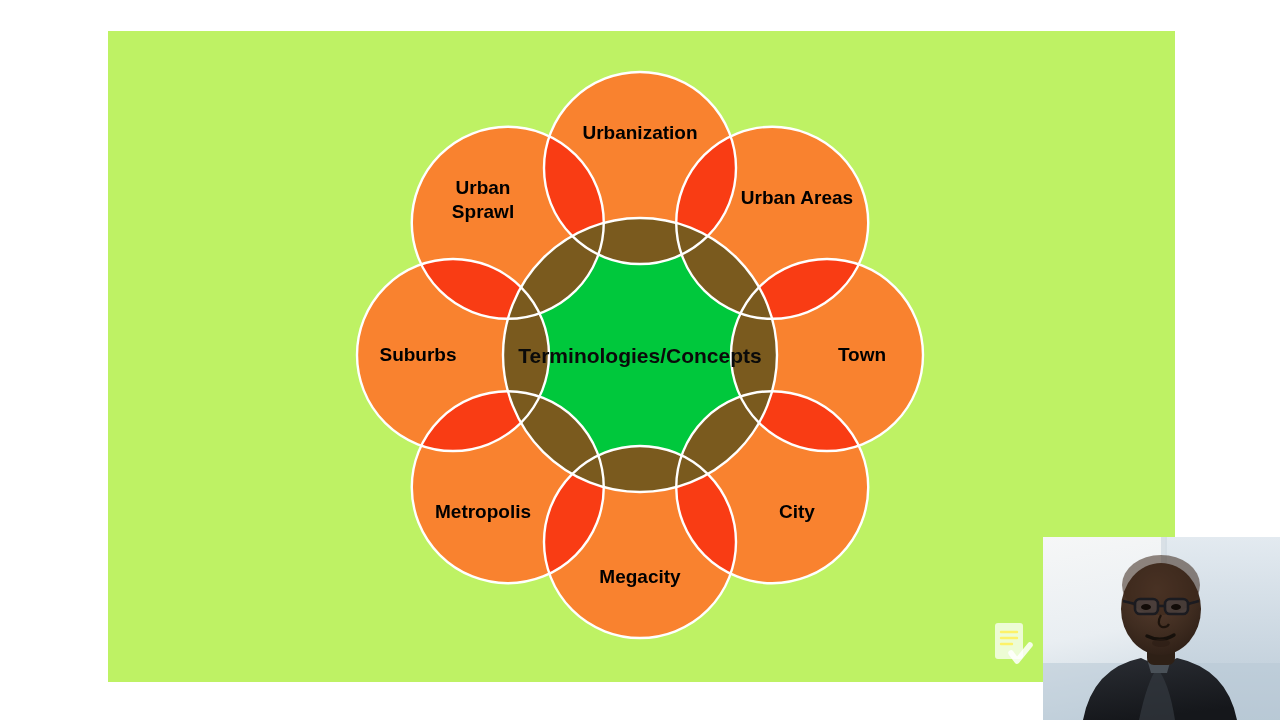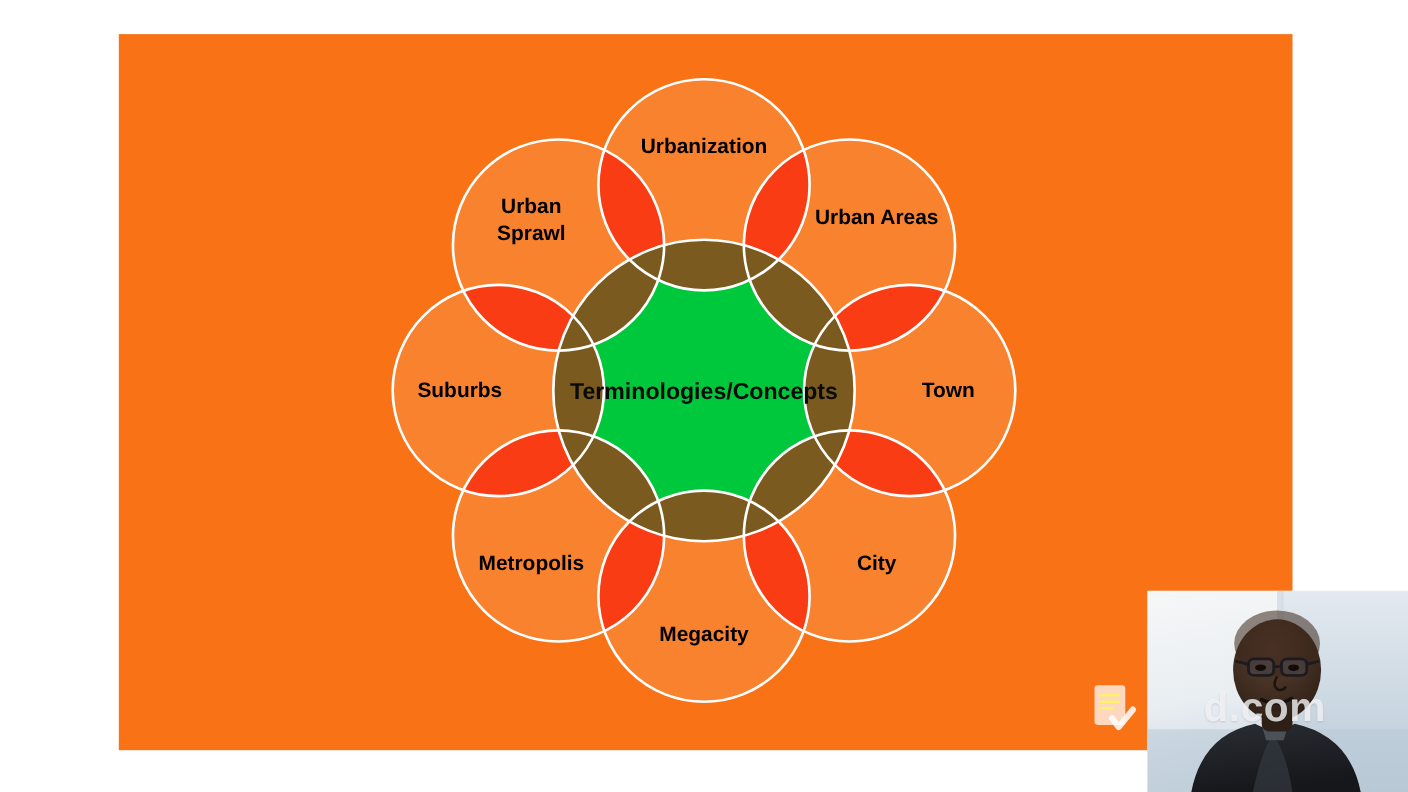--- a/index.html
+++ b/index.html
@@ -22,21 +22,21 @@
     height: 720px;
     background: #ffffff;
   }
   
   #slide-panel {
     position: absolute;
     left: 108px;
     top: 31px;
     width: 1067px;
     height: 651px;
-    background: #f97316;
+    background: #bef264;
     overflow: hidden;
   }
   #diagram-svg {
     position: absolute;
     left: 0;
     top: 0;
     width: 1067px;
     height: 651px;
     display: block;
   }
@@ -289,15 +289,14 @@
 
       <ellipse cx="103" cy="70" rx="5" ry="3" fill="#120c08"></ellipse>
       <ellipse cx="133" cy="70" rx="5" ry="3" fill="#120c08"></ellipse>
 
       <path d="M118 78 q-5 9 1 12 q5 1 7 -3" fill="none" stroke="#1d130c" stroke-width="2.2"></path>
       <path d="M104 99 q14 7 27 -1" fill="none" stroke="#16100b" stroke-width="3.4" stroke-linecap="round"></path>
       <ellipse cx="118" cy="106" rx="9" ry="4" fill="#2b1d14" opacity="0.6"></ellipse>
     </svg>
   </div>
 
-  <div id="watermark-text">d.com</div>
 
 </div>
 
 </body></html>

